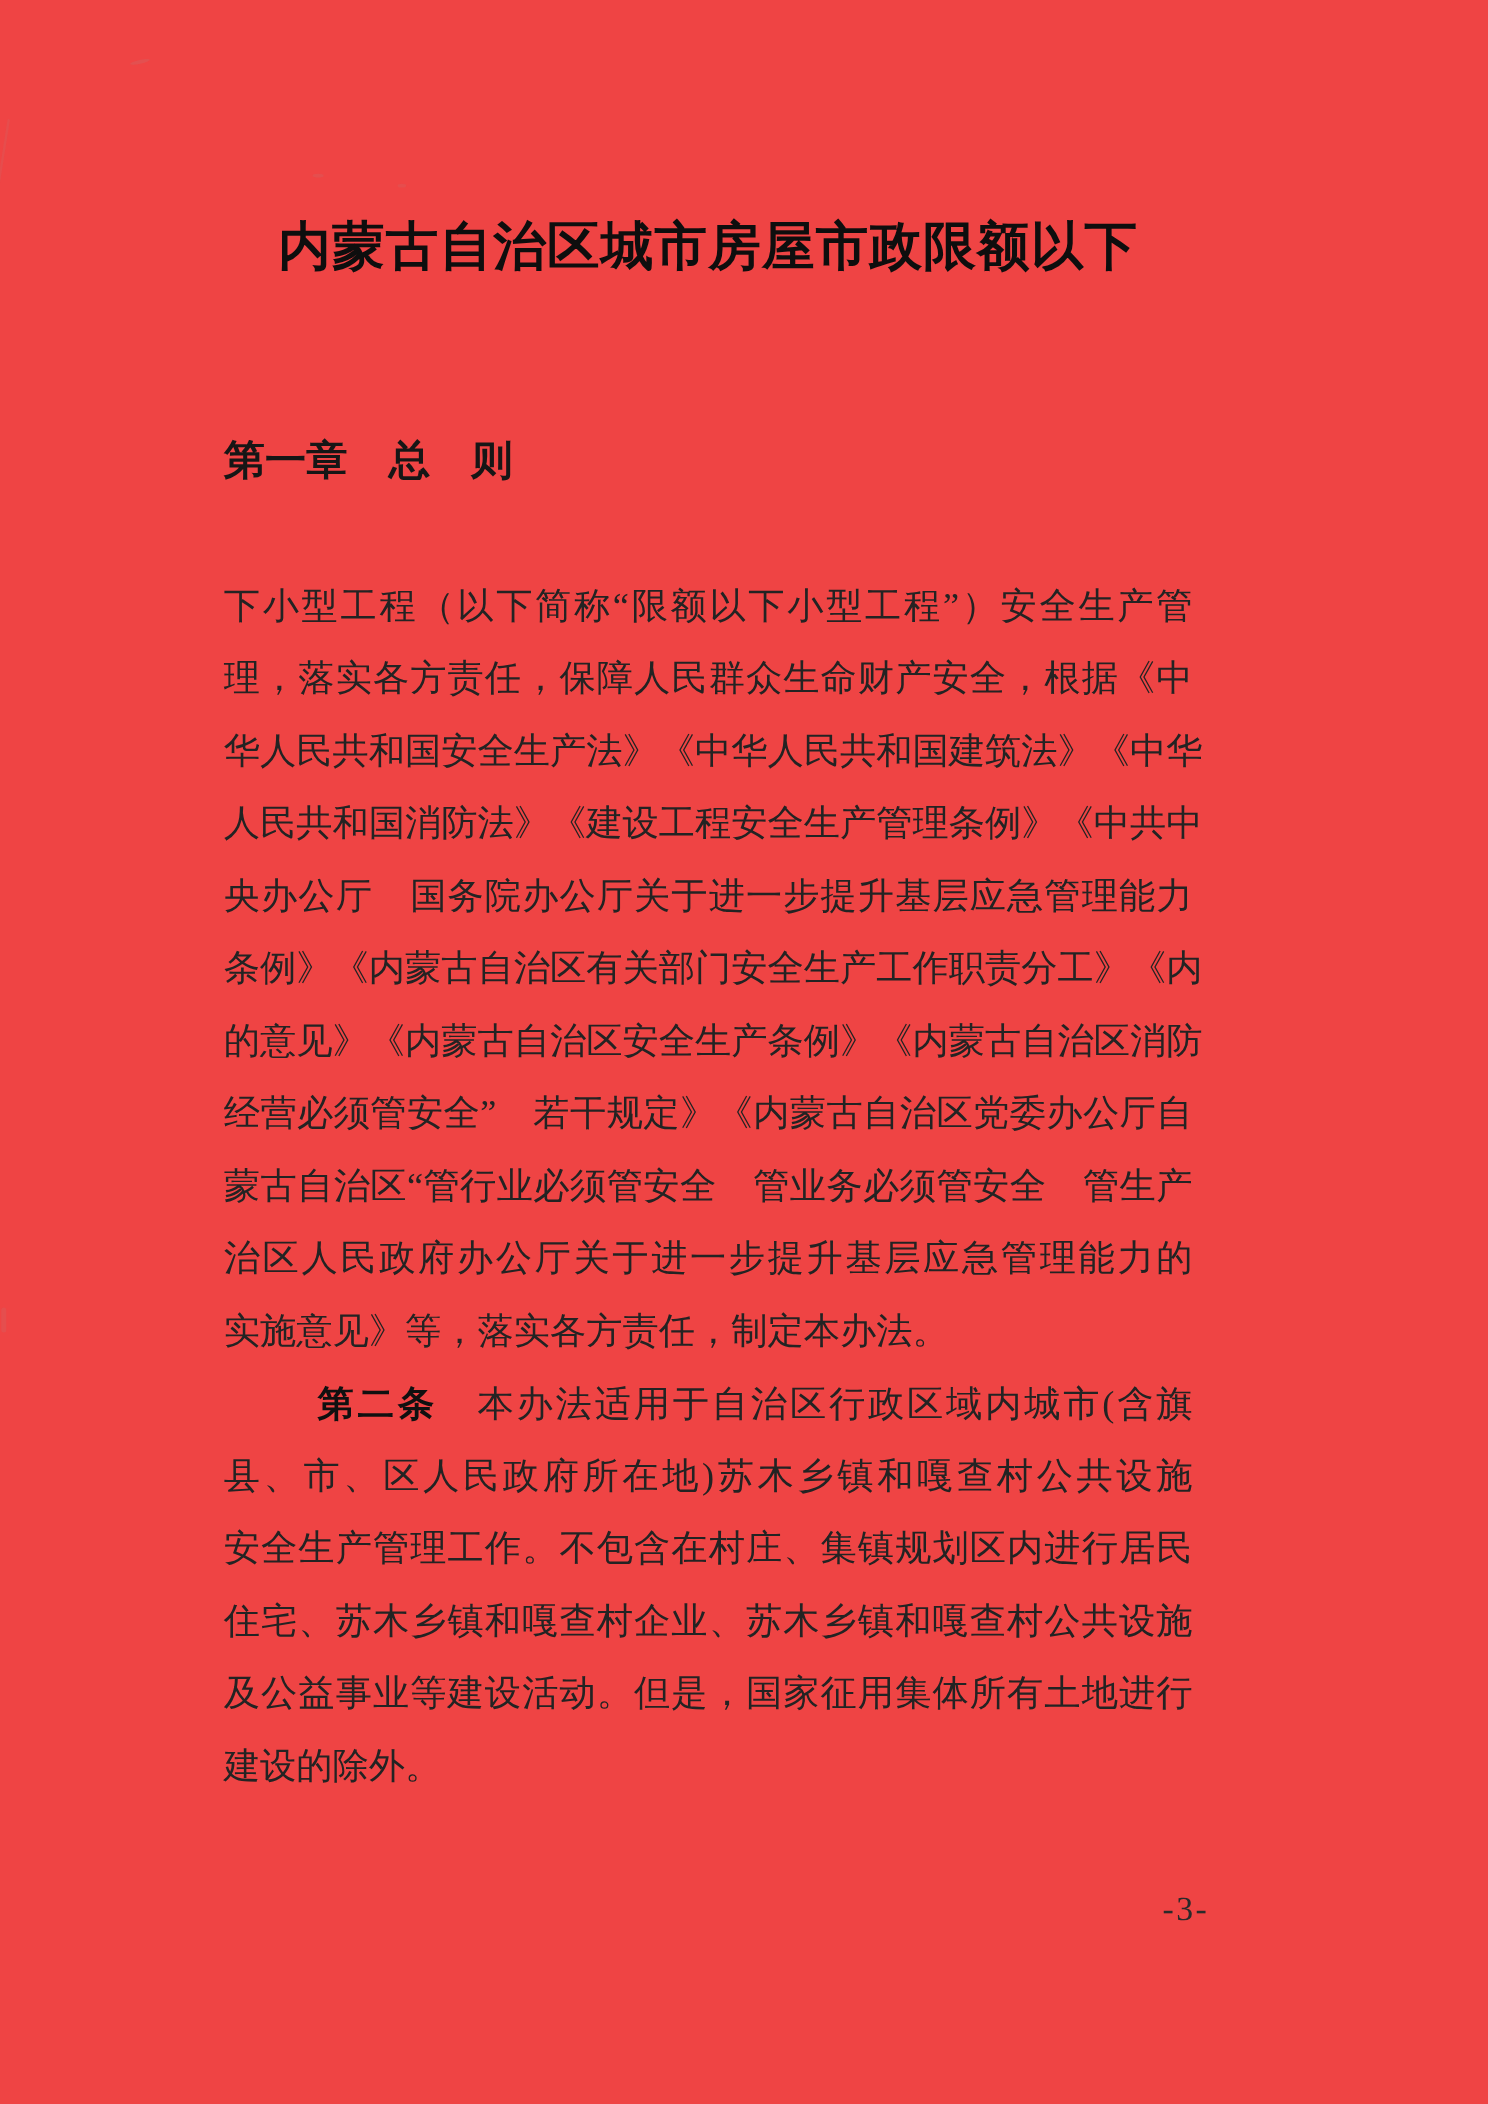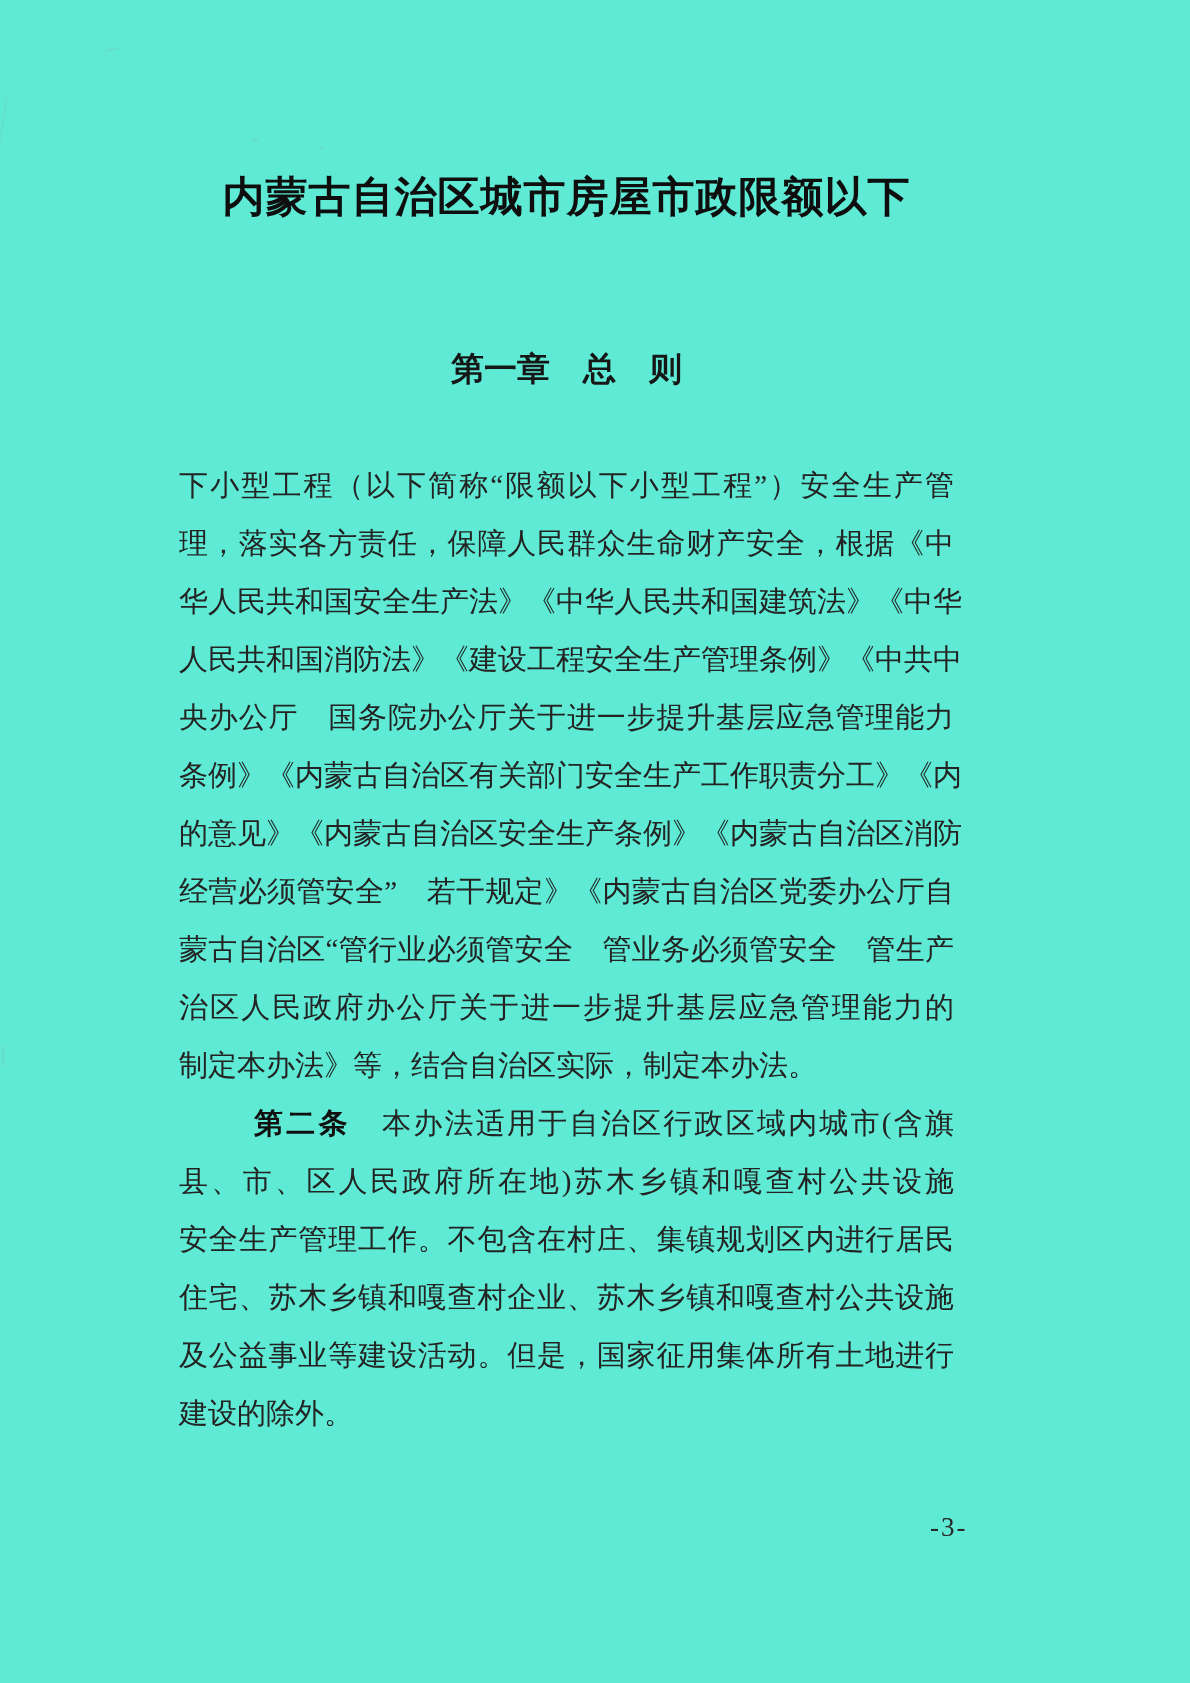--- a/index.html
+++ b/index.html
@@ -4,21 +4,21 @@
 <style>
   html, body {
     margin: 0;
     padding: 0;
     background: #ffffff;
   }
   .page {
     position: relative;
     width: 1190px;
     height: 1683px;
-    background: #5eead4;
+    background: #ef4444;
     overflow: hidden;
     font-family: "Liberation Serif", serif;
   }
   .title-block {
     position: absolute;
     left: 179px;
     top: 166px;
     width: 775px;
     text-align: center;
     font-family: "DejaVu Sans", sans-serif;
@@ -26,21 +26,21 @@
     font-size: 42px;
     line-height: 62px;
     color: #0e0e0e;
     letter-spacing: 1px;
   }
   .chapter-heading {
     position: absolute;
     left: 179px;
     top: 347px;
     width: 775px;
-    text-align: center;
+    text-align: left;
     font-family: Liberation Serif, serif;
     font-weight: bold;
     font-size: 33px;
     line-height: 44px;
     color: #161616;
   }
   .doc-body {
     position: absolute;
     left: 179px;
     top: 456px;
@@ -106,21 +106,21 @@
     <div class="line">下小型工程（以下简称“限额以下小型工程”）安全生产管</div>
     <div class="line">理，落实各方责任，保障人民群众生命财产安全，根据《中</div>
     <div class="line">华人民共和国安全生产法》《中华人民共和国建筑法》《中华</div>
     <div class="line">人民共和国消防法》《建设工程安全生产管理条例》《中共中</div>
     <div class="line">央办公厅　国务院办公厅关于进一步提升基层应急管理能力</div>
     <div class="line">条例》《内蒙古自治区有关部门安全生产工作职责分工》《内</div>
     <div class="line">的意见》《内蒙古自治区安全生产条例》《内蒙古自治区消防</div>
     <div class="line">经营必须管安全”　若干规定》《内蒙古自治区党委办公厅自</div>
     <div class="line">蒙古自治区“管行业必须管安全　管业务必须管安全　管生产</div>
     <div class="line">治区人民政府办公厅关于进一步提升基层应急管理能力的</div>
-    <div class="line para-last">制定本办法》等，结合自治区实际，制定本办法。</div>
+    <div class="line para-last">实施意见》等，落实各方责任，制定本办法。</div>
 
     <div class="line para-first"><span class="article-label">第二条</span><span>　本办法适用于自治区行政区域内城市(含旗</span></div>
     <div class="line">县、市、区人民政府所在地)苏木乡镇和嘎查村公共设施</div>
     <div class="line">安全生产管理工作。不包含在村庄、集镇规划区内进行居民</div>
     <div class="line">住宅、苏木乡镇和嘎查村企业、苏木乡镇和嘎查村公共设施</div>
     <div class="line">及公益事业等建设活动。但是，国家征用集体所有土地进行</div>
     <div class="line para-last">建设的除外。</div>
 
   </div>
 

